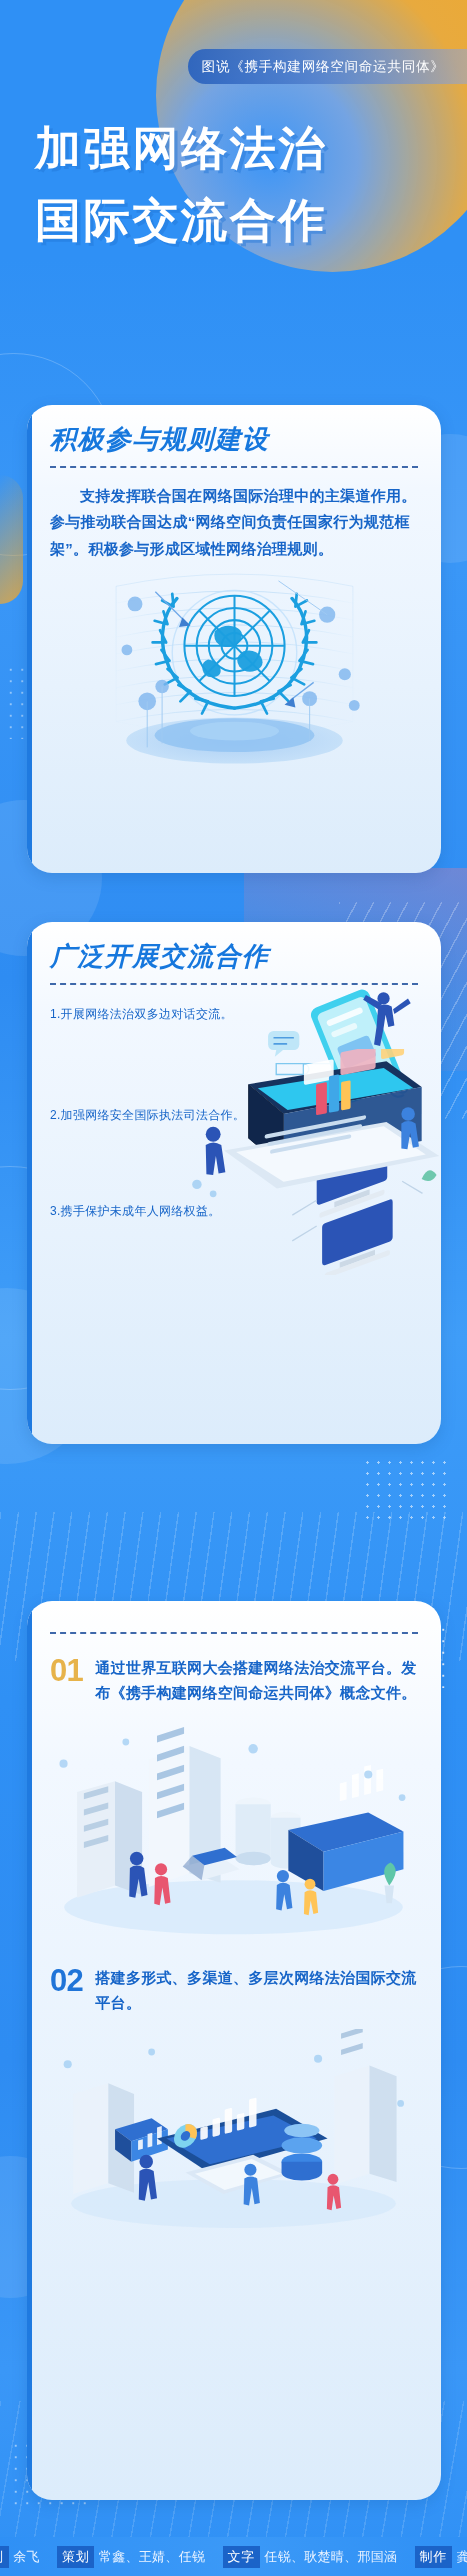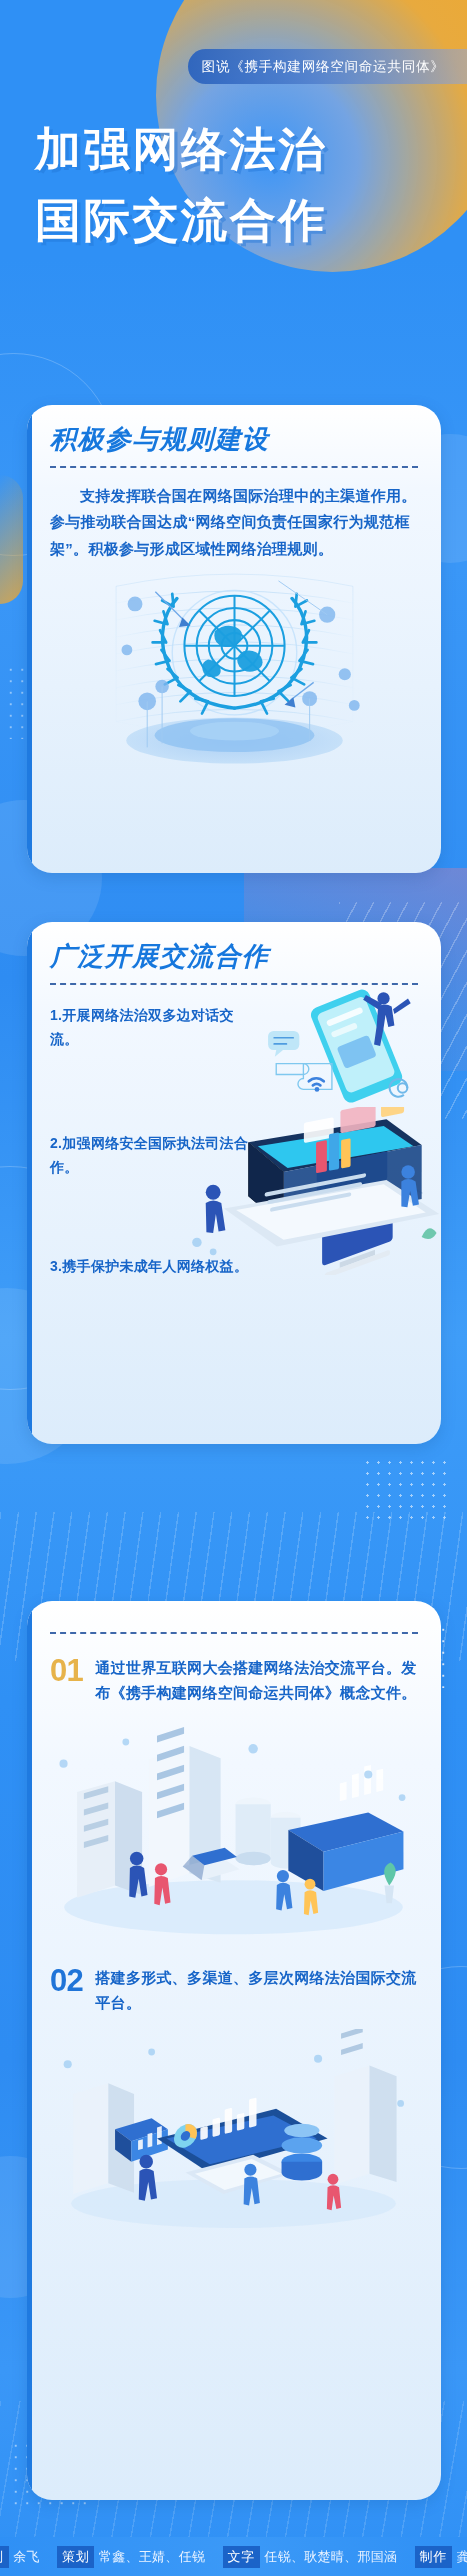--- a/index.html
+++ b/index.html
@@ -82,21 +82,21 @@
     position: absolute;
     left: 35px;
     color: #ffffff;
     font-size: 46px;
     font-weight: bold;
     letter-spacing: 2.7px;
     line-height: 1.0;
     text-shadow: 3.4px 3.4px 0 rgba(33,118,215,0.45);
     white-space: nowrap;
   }
-  .title-1 { top: 126px; }
+  .title-1 { top: 126px; font-family: Liberation Serif, serif; }
   .title-2 { top: 197px; }
 
   
   .card {
     position: absolute;
     left: 27px;
     width: 414px;
     border-radius: 25px;
     background: linear-gradient(180deg, #ffffff 0%, #f2f8ff 18%, #e7f2fd 60%, #dcecfb 100%);
     overflow: hidden;
@@ -132,22 +132,22 @@
     font-weight: bold;
     line-height: 1.75;
     text-indent: 2em;
     letter-spacing: 0.3px;
   }
 
   
   .num-list { margin-top: 6.8px; position: relative; z-index: 2; }
   .num-item {
     color: #1765c8;
-    font-size: 14px;
-    font-weight: bold;
+    font-size: 12px;
+    font-weight: normal;
     line-height: 1.7;
     letter-spacing: 0.3px;
     width: 203px;
   }
   .num-item.gap-a { margin-top: 19px; }
   .num-item.gap-b { margin-top: 80px; }
   .num-item.gap-c { margin-top: 76px; }
 
   
   .bn-row { display: flex; align-items: flex-start; gap: 12.2px; }

